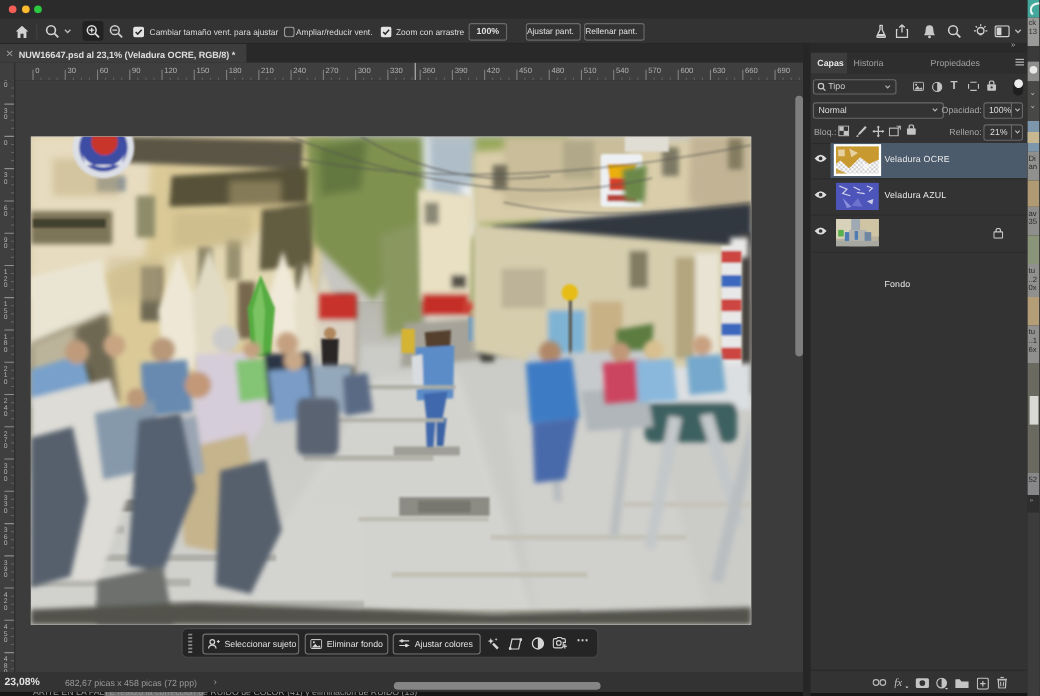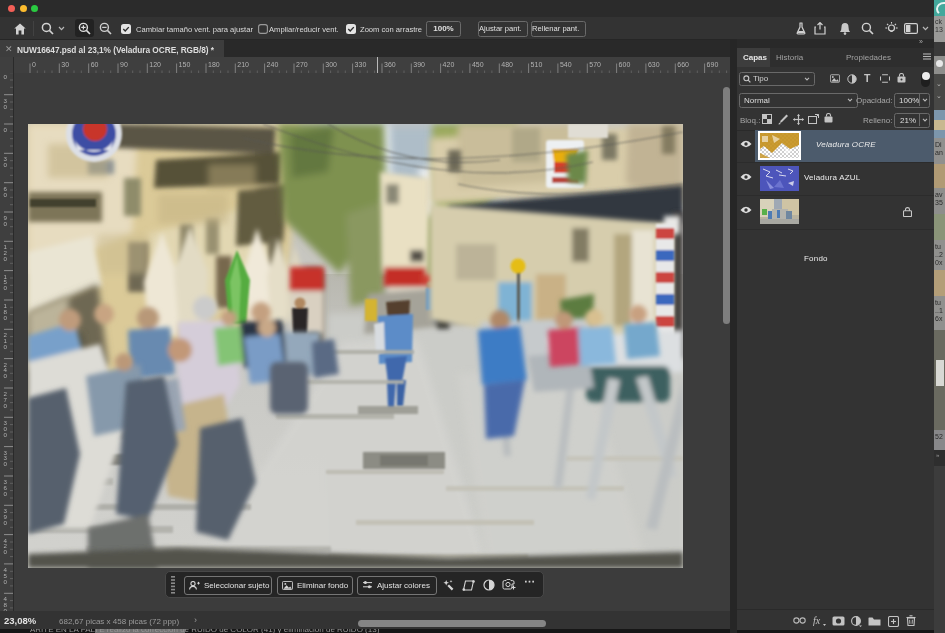--- a/index.html
+++ b/index.html
@@ -837,21 +837,21 @@
             <rect width="4" height="4" fill="#fff"></rect>
             <rect width="2" height="2" fill="#cfcfcf"></rect>
             <rect x="2" y="2" width="2" height="2" fill="#cfcfcf"></rect>
           </pattern>
         </defs>
       <rect width="39" height="25" fill="url(#chk)"></rect>
       <path d="M0 0 L39 0 L39 12 L30 16 L22 10 L12 20 L4 13 L0 16 Z" fill="#c5921f" opacity="0.92"></path>
       <path d="M2 3 L8 3 L8 9 L2 9 Z M12 2 L20 6 L14 10 Z M24 14 L32 18 L26 22 Z" fill="#fff" opacity="0.55"></path>
       <path d="M0 20 L10 25 L0 25 Z" fill="#c5921f" opacity="0.8"></path>
     </svg>
-    <div class="abs" style="left:79px;top:101px;font-size:8px;color:#ececec;letter-spacing:0.2px;font-style:italic;">Veladura OCRE</div>
+    <div class="abs" style="left:67px;top:101px;font-size:8px;color:#ececec;letter-spacing:0.2px;">Veladura OCRE</div>
 
     <svg class="abs" style="left:23px;top:127px;" width="39" height="25">
       <rect width="39" height="25" fill="#4d55bb"></rect>
       <g stroke="#e8e8f4" stroke-width="1" fill="none" opacity="0.9">
         <path d="M3 3 L10 6 L6 10 L13 12"></path>
           <path d="M16 4 L22 7 M19 9 L26 10"></path>
           <path d="M28 3 L33 5 L30 8"></path>
       </g>
       <path d="M6 14 L14 22 L10 23 Z" fill="#8a90dd"></path>
       <path d="M28 17 L34 15 L33 20 Z" fill="#e8e8f4" opacity="0.8"></path>

